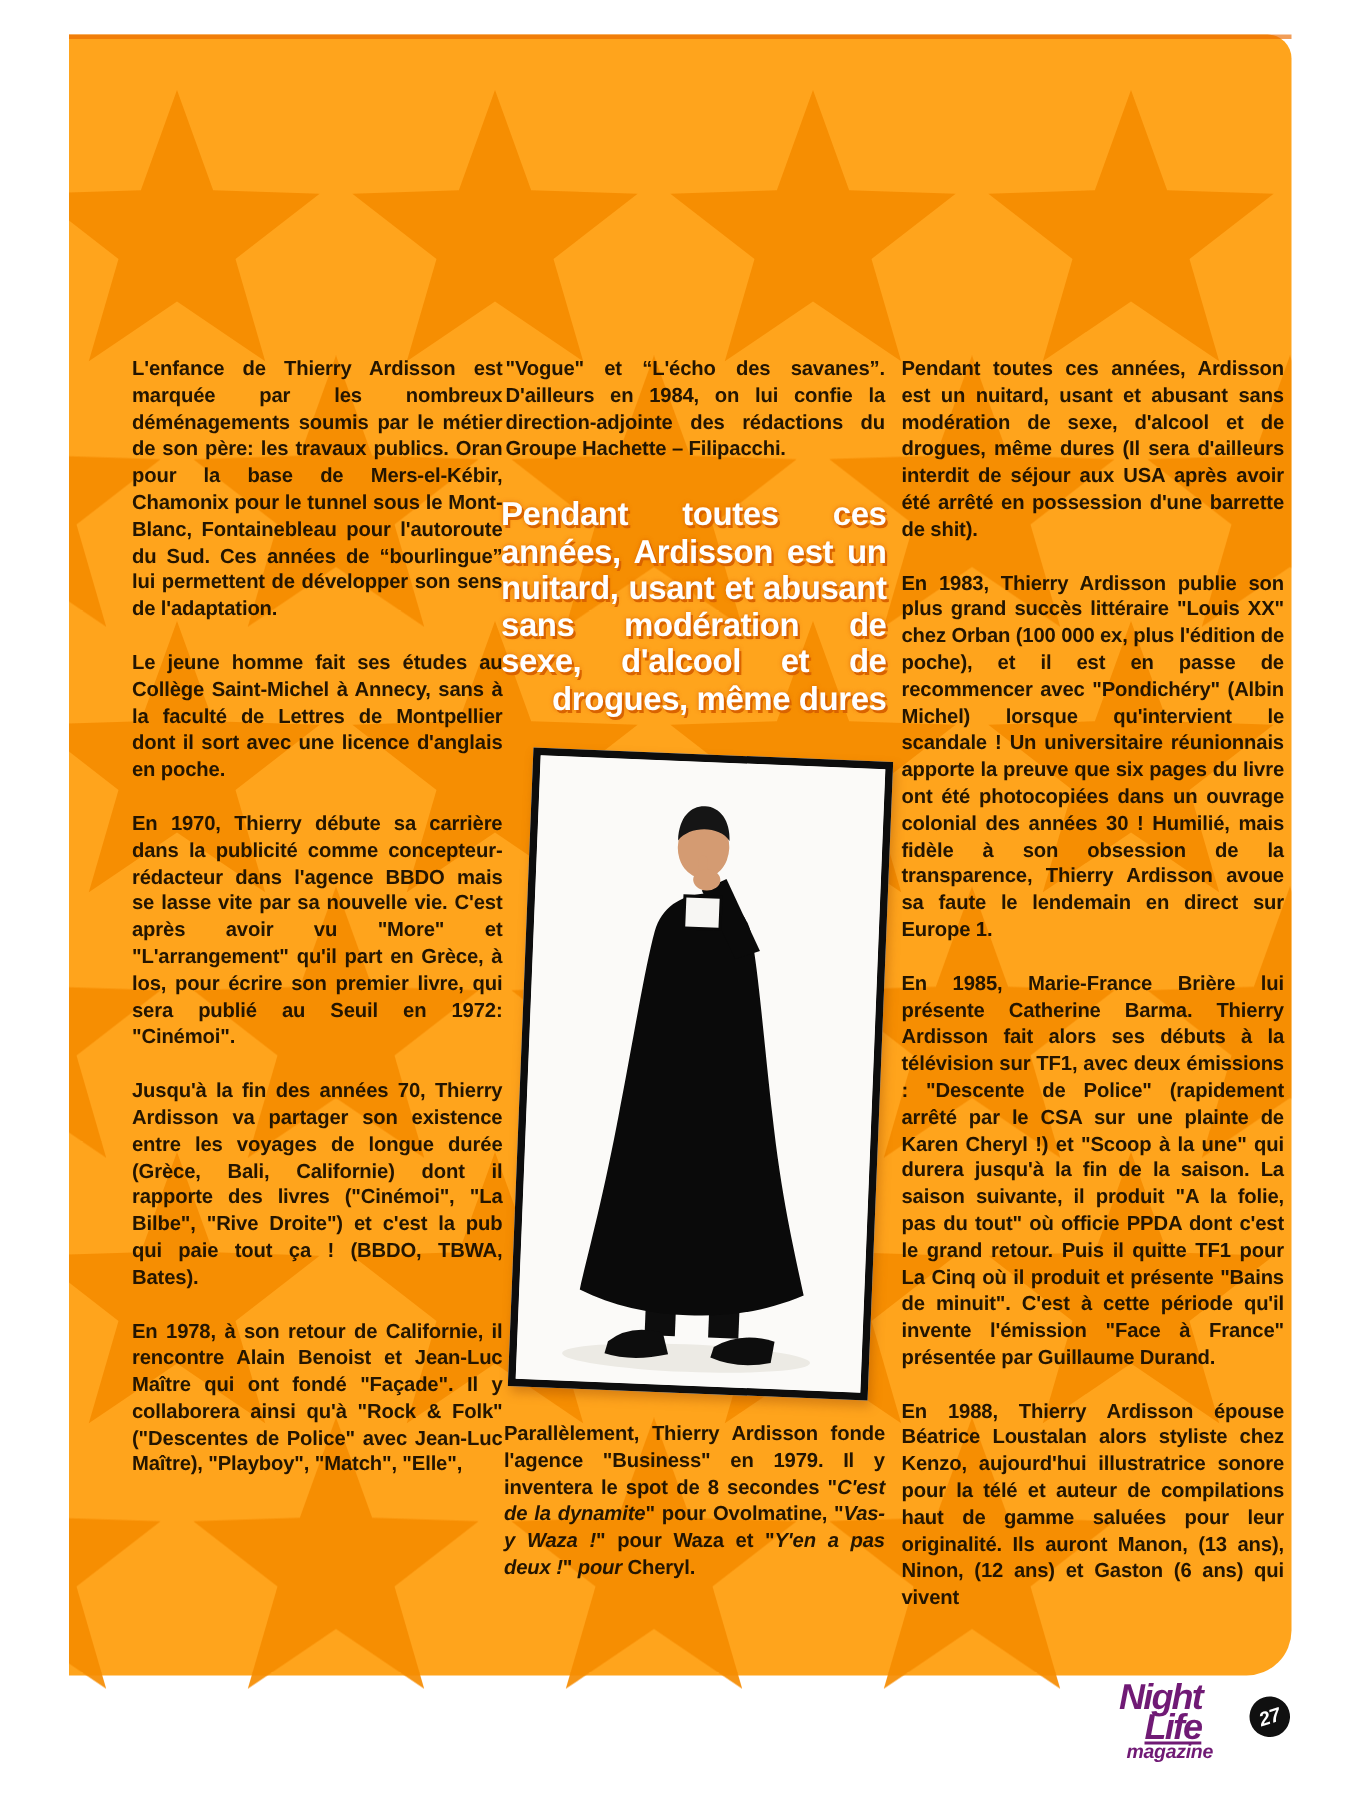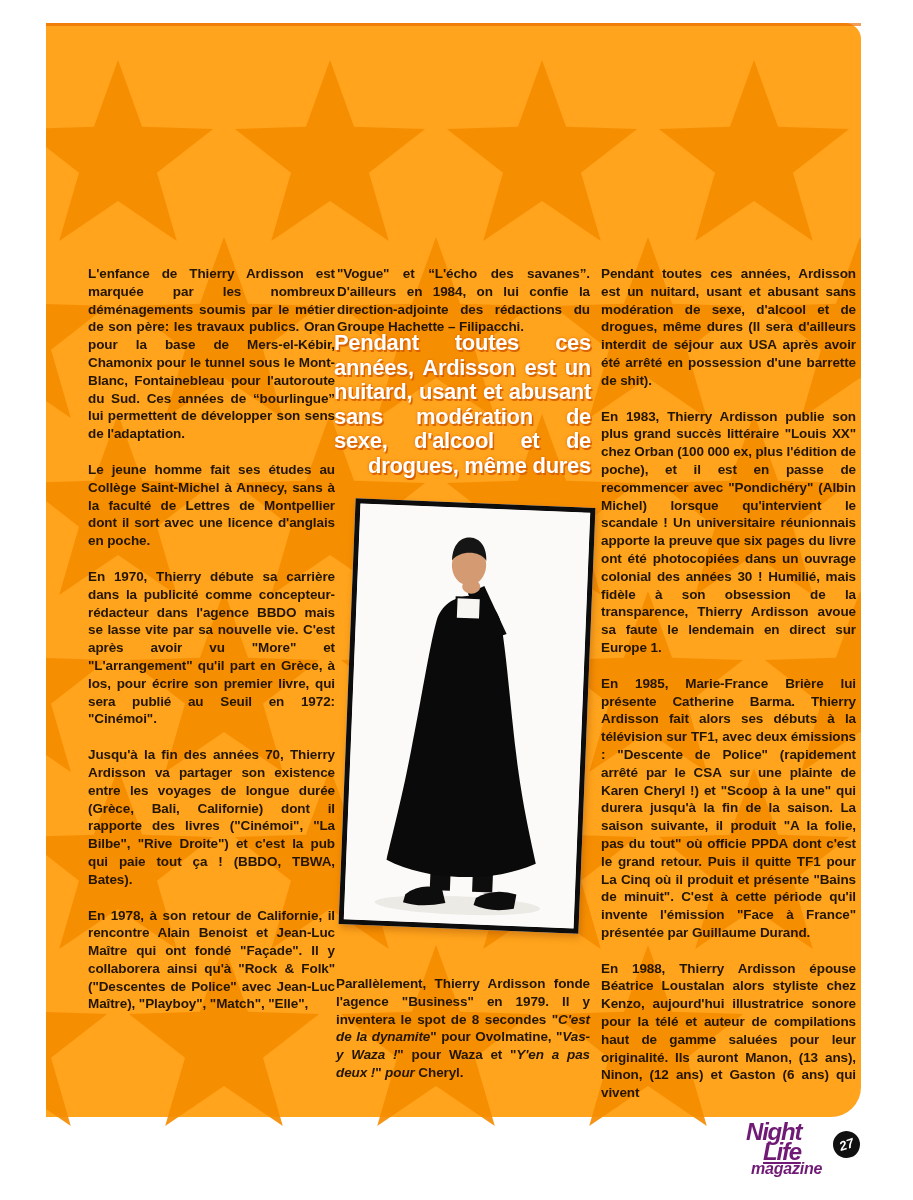--- a/index.html
+++ b/index.html
@@ -10,21 +10,20 @@
   }
   .bg-svg{position:absolute;left:0;top:0;}
   .col{
     position:absolute;
     color:#241500;
     font-weight:bold;
     font-size:13.5px;
     line-height:17.8px;
     text-align:justify;
     letter-spacing:-0.1px;
-    margin-top:28px;
   }
   .col p{margin:0 0 18px 0;}
   .col p:last-child{margin-bottom:0;}
   .it{font-style:italic;}
   .col-left{left:88px;top:237px;width:247px;}
   .col-mid-top{left:337px;top:237px;width:253px;}
   .col-mid-bottom{left:336px;top:947px;width:254px;}
   .col-right{left:601px;top:237px;width:255px;}
   .pullquote{
     position:absolute;left:334px;top:331px;width:257px;
@@ -45,21 +44,21 @@
     transform-origin:50% 50%;
     box-shadow:2px 4px 7px rgba(140,60,0,0.35);
   }
   .photo svg{display:block;width:100%;height:100%;}
   .logo{
     position:absolute;left:746px;top:1120px;
     color:#701a75;font-style:italic;font-weight:bold;line-height:1;
   }
   .logo-l1,.logo-l2{font-size:24px;letter-spacing:-1.2px;}
   .logo-l2{margin-top:-4px;margin-left:17px;text-decoration:underline;}
-  .logo-l3{font-size:16px;margin-top:-3px;margin-left:5px;letter-spacing:-0.2px;}
+  .logo-l3{font-size:13px;margin-top:-3px;margin-left:5px;letter-spacing:-0.2px;}
   .page-badge{
     position:absolute;left:833px;top:1131px;width:27px;height:27px;
     background:#101010;border-radius:50%;
     color:#ffffff;font-weight:bold;font-style:italic;font-size:13px;
     display:flex;align-items:center;justify-content:center;
     transform:rotate(-18deg);
   }
 </style>
 </head>
 <body>

